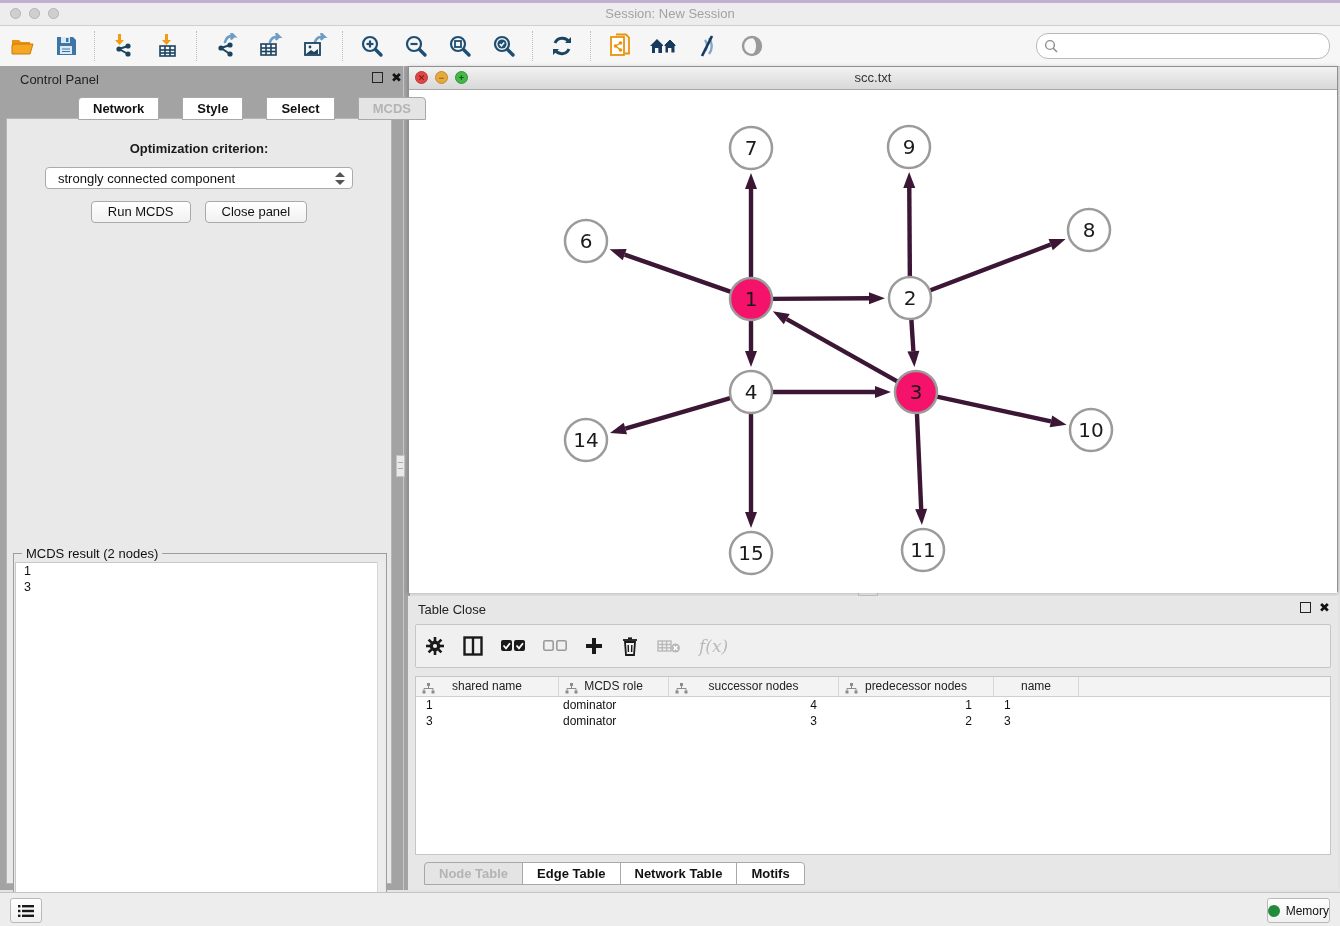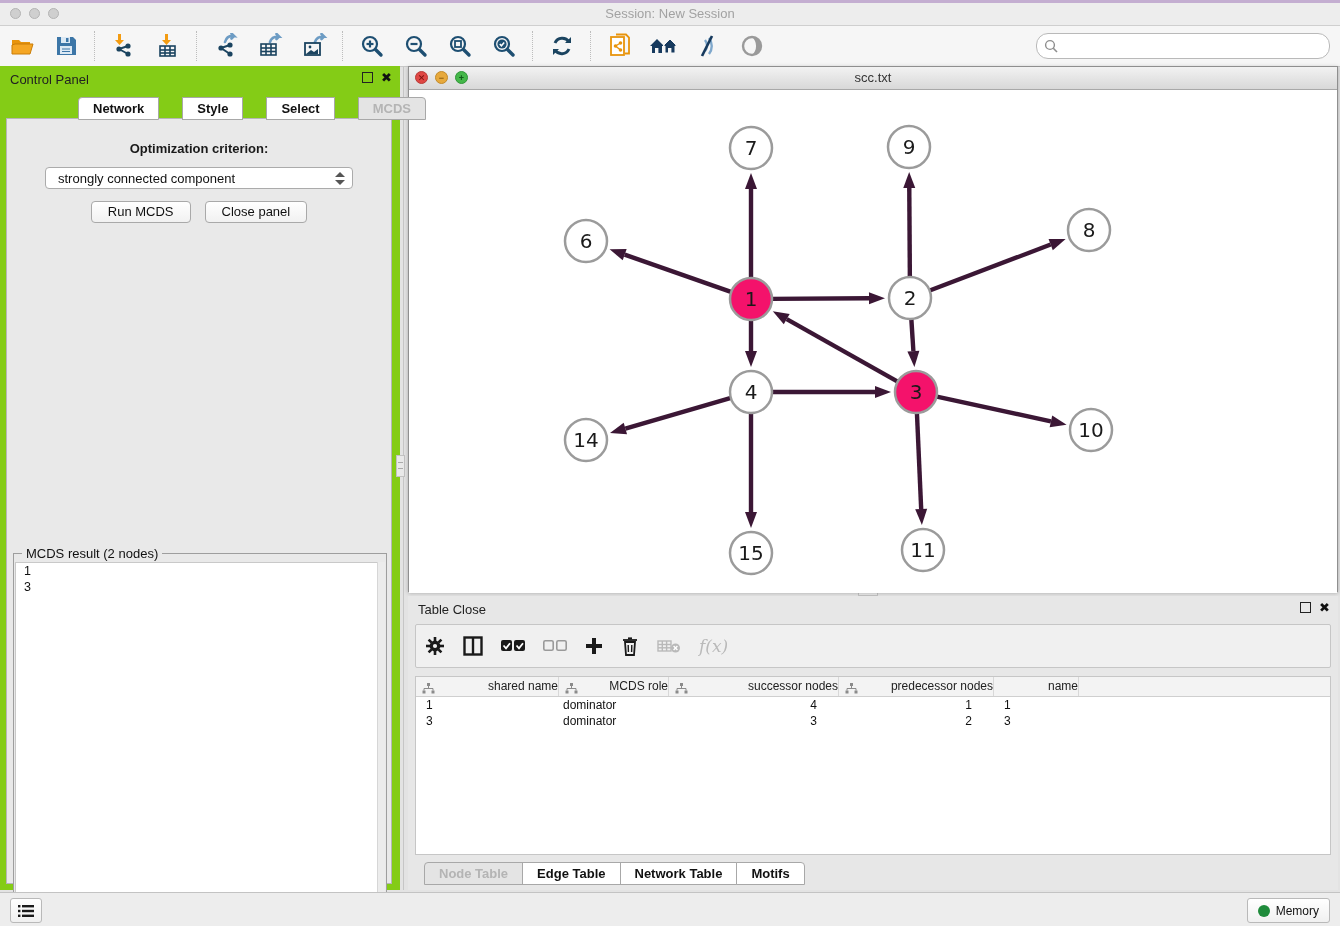--- a/index.html
+++ b/index.html
@@ -14,21 +14,21 @@
 
   
   .toolbar{position:absolute;left:0;top:26px;width:1340px;height:40px;background:#f6f6f6;border-bottom:1px solid #c9c9c9;display:flex;align-items:center;}
   .tb-icon{width:30px;height:30px;display:flex;align-items:center;justify-content:center;margin:0 7px;flex:0 0 auto;}
   .tb-sep{width:1px;height:30px;margin:0 6px;border-left:1px dotted #bdbdbd;flex:0 0 auto;}
   .searchbox{position:absolute;right:10px;top:7px;width:292px;height:24px;background:#fff;border:1px solid #b9b9b9;border-radius:12px;display:flex;align-items:center;}
   .searchbox svg{margin-left:7px;}
   .searchbox input{border:none;outline:none;flex:1;height:18px;font-size:12px;background:transparent;margin:0 8px 0 4px;}
 
   
-  .control-panel{position:absolute;left:0;top:66px;width:400px;height:824px;background:#84cc16;}
+  .control-panel{position:absolute;left:0;top:66px;width:400px;height:824px;background:#a3a3a3;padding-left:10px;}
   .panel-head{position:relative;height:26px;}
   .panel-head .ph-title{position:absolute;left:10px;top:6px;font-size:13px;color:#222;}
   .panel-head .ph-icons{position:absolute;right:8px;top:5px;display:flex;gap:8px;align-items:center;}
   .float-ic{width:9px;height:9px;border:1.5px solid #222;display:inline-block;}
   .close-ic{font-size:13px;font-weight:bold;color:#111;line-height:13px;}
   .cp-tabs{position:absolute;left:78px;top:31px;display:flex;z-index:3;gap:24px;}
   .tab{padding:0 14px;height:21px;line-height:21px;font-size:13px;font-weight:700;color:#111;background:#fff;border:1px solid #a8a8a8;margin-left:-1px;}
   .tab:first-child{border-radius:4px 0 0 0;margin-left:0;}
   .tab:last-child{border-radius:0 4px 0 0;}
   .tab.active{background:#e4e4e4;color:#b4b4b4;}
@@ -64,31 +64,31 @@
   .light.green{background:#44b749;border:1px solid #2f9537;color:#0f5c18;}
   .net-canvas{position:relative;width:928px;height:503px;background:#fff;overflow:hidden;}
 
   
   .table-panel{position:absolute;left:408px;top:596px;width:930px;height:294px;background:#e7e7e7;}
   .tp-toolbar{position:absolute;left:7px;top:28px;width:916px;height:44px;background:#f0f0f0;border:1px solid #c6c6c6;border-radius:2px;box-sizing:border-box;display:flex;align-items:center;}
   .tp-ic{margin:0 9px;display:flex;align-items:center;justify-content:center;}
   .fx{font-family:"DejaVu Serif",serif;font-style:italic;font-size:17px;color:#b9b9b9;margin:0 9px;}
   .tp-table{position:absolute;left:7px;top:80px;width:916px;height:179px;background:#fff;border:1px solid #c6c6c6;box-sizing:border-box;overflow:hidden;}
   .thead{display:flex;height:19px;background:#f3f3f3;border-bottom:1px solid #cfcfcf;}
-  .th{position:relative;height:19px;line-height:19px;font-size:12px;color:#222;text-align:right;border-right:1px solid #d8d8d8;box-sizing:border-box;flex:0 0 auto;}
+  .th{position:relative;height:19px;line-height:19px;font-size:12px;color:#222;text-align:center;border-right:1px solid #d8d8d8;box-sizing:border-box;flex:0 0 auto;}
   .th .col-icon{position:absolute;left:6px;top:4px;}
   .trow{display:flex;height:16px;}
   .td{height:16px;line-height:16px;font-size:12px;color:#111;box-sizing:border-box;flex:0 0 auto;white-space:nowrap;overflow:hidden;}
   .tp-foot{position:absolute;left:16px;top:261px;width:930px;height:33px;display:flex;justify-content:flex-start;align-items:center;}
   .tp-tabs{display:flex;}
 
   
   .statusbar{position:absolute;left:0;top:892px;width:1340px;height:34px;background:#ededed;border-top:1px solid #c3c3c3;}
   .sb-left{position:absolute;left:10px;top:5px;width:32px;height:25px;background:linear-gradient(#fff,#f0f0f0);border:1px solid #b9b9b9;border-radius:3px;display:flex;align-items:center;justify-content:center;box-sizing:border-box;}
-  .sb-mem{position:absolute;right:10px;top:5px;height:25px;padding:0 10px;background:linear-gradient(#fff,#f0f0f0);border:1px solid #b9b9b9;border-radius:3px;display:flex;align-items:center;gap:6px;box-sizing:border-box;}
+  .sb-mem{position:absolute;right:10px;top:5px;height:25px;padding:0 0;background:linear-gradient(#fff,#f0f0f0);border:1px solid #b9b9b9;border-radius:3px;display:flex;align-items:center;gap:6px;box-sizing:border-box;}
   .mem-dot{width:12px;height:12px;border-radius:50%;background:#1f8b3b;}
   .sb-mem span{font-size:12px;color:#111;}
 </style>
 </head>
 <body>
 
 <div class="app">
 
   <div class="titlebar">
     <div class="traffic">

